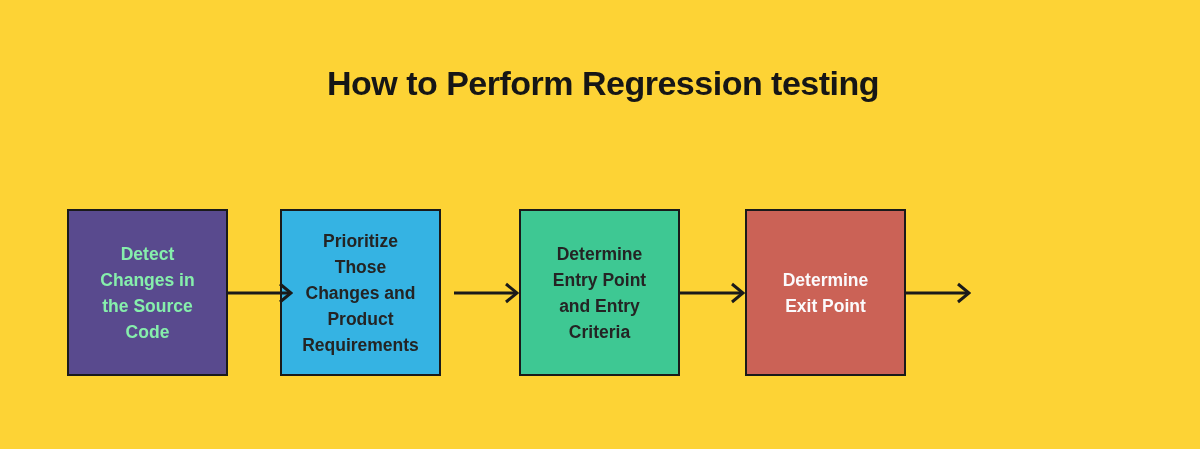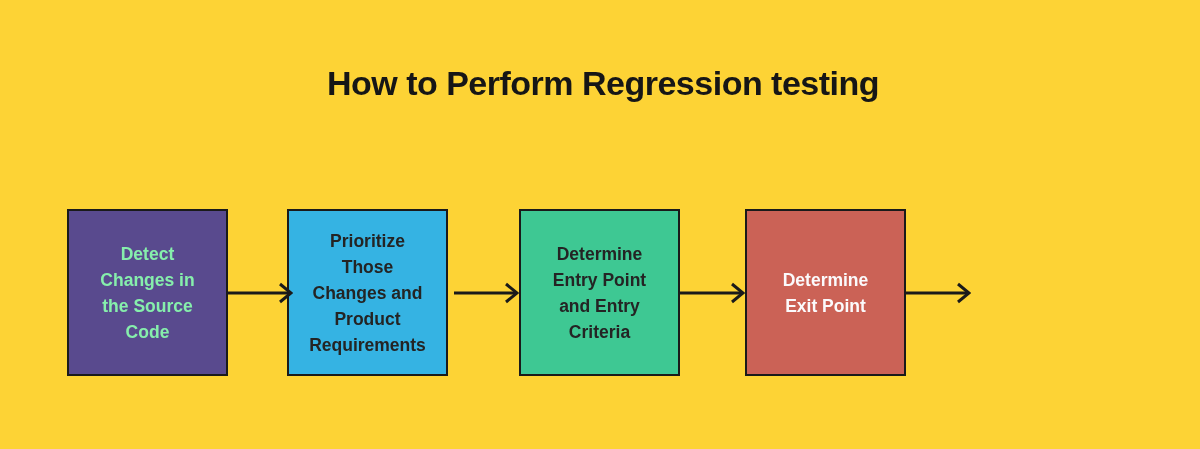--- a/index.html
+++ b/index.html
@@ -40,21 +40,21 @@
   }
   .step-box .step-label {
     font-size: 17.5px;
     font-weight: bold;
     line-height: 26px;
     white-space: pre-line;
     padding: 0 4px;
   }
 
   .step-1 { left: 67px;  }
-  .step-2 { left: 287px; }
+  .step-2 { left: 280px; }
   .step-3 { left: 519px; }
   .step-4 { left: 745px; }
   .step-5 { left: 971px; }
 
   .flow-arrow {
     position: absolute;
     top: 280px;
     width: 65px;
     height: 26px;
   }

